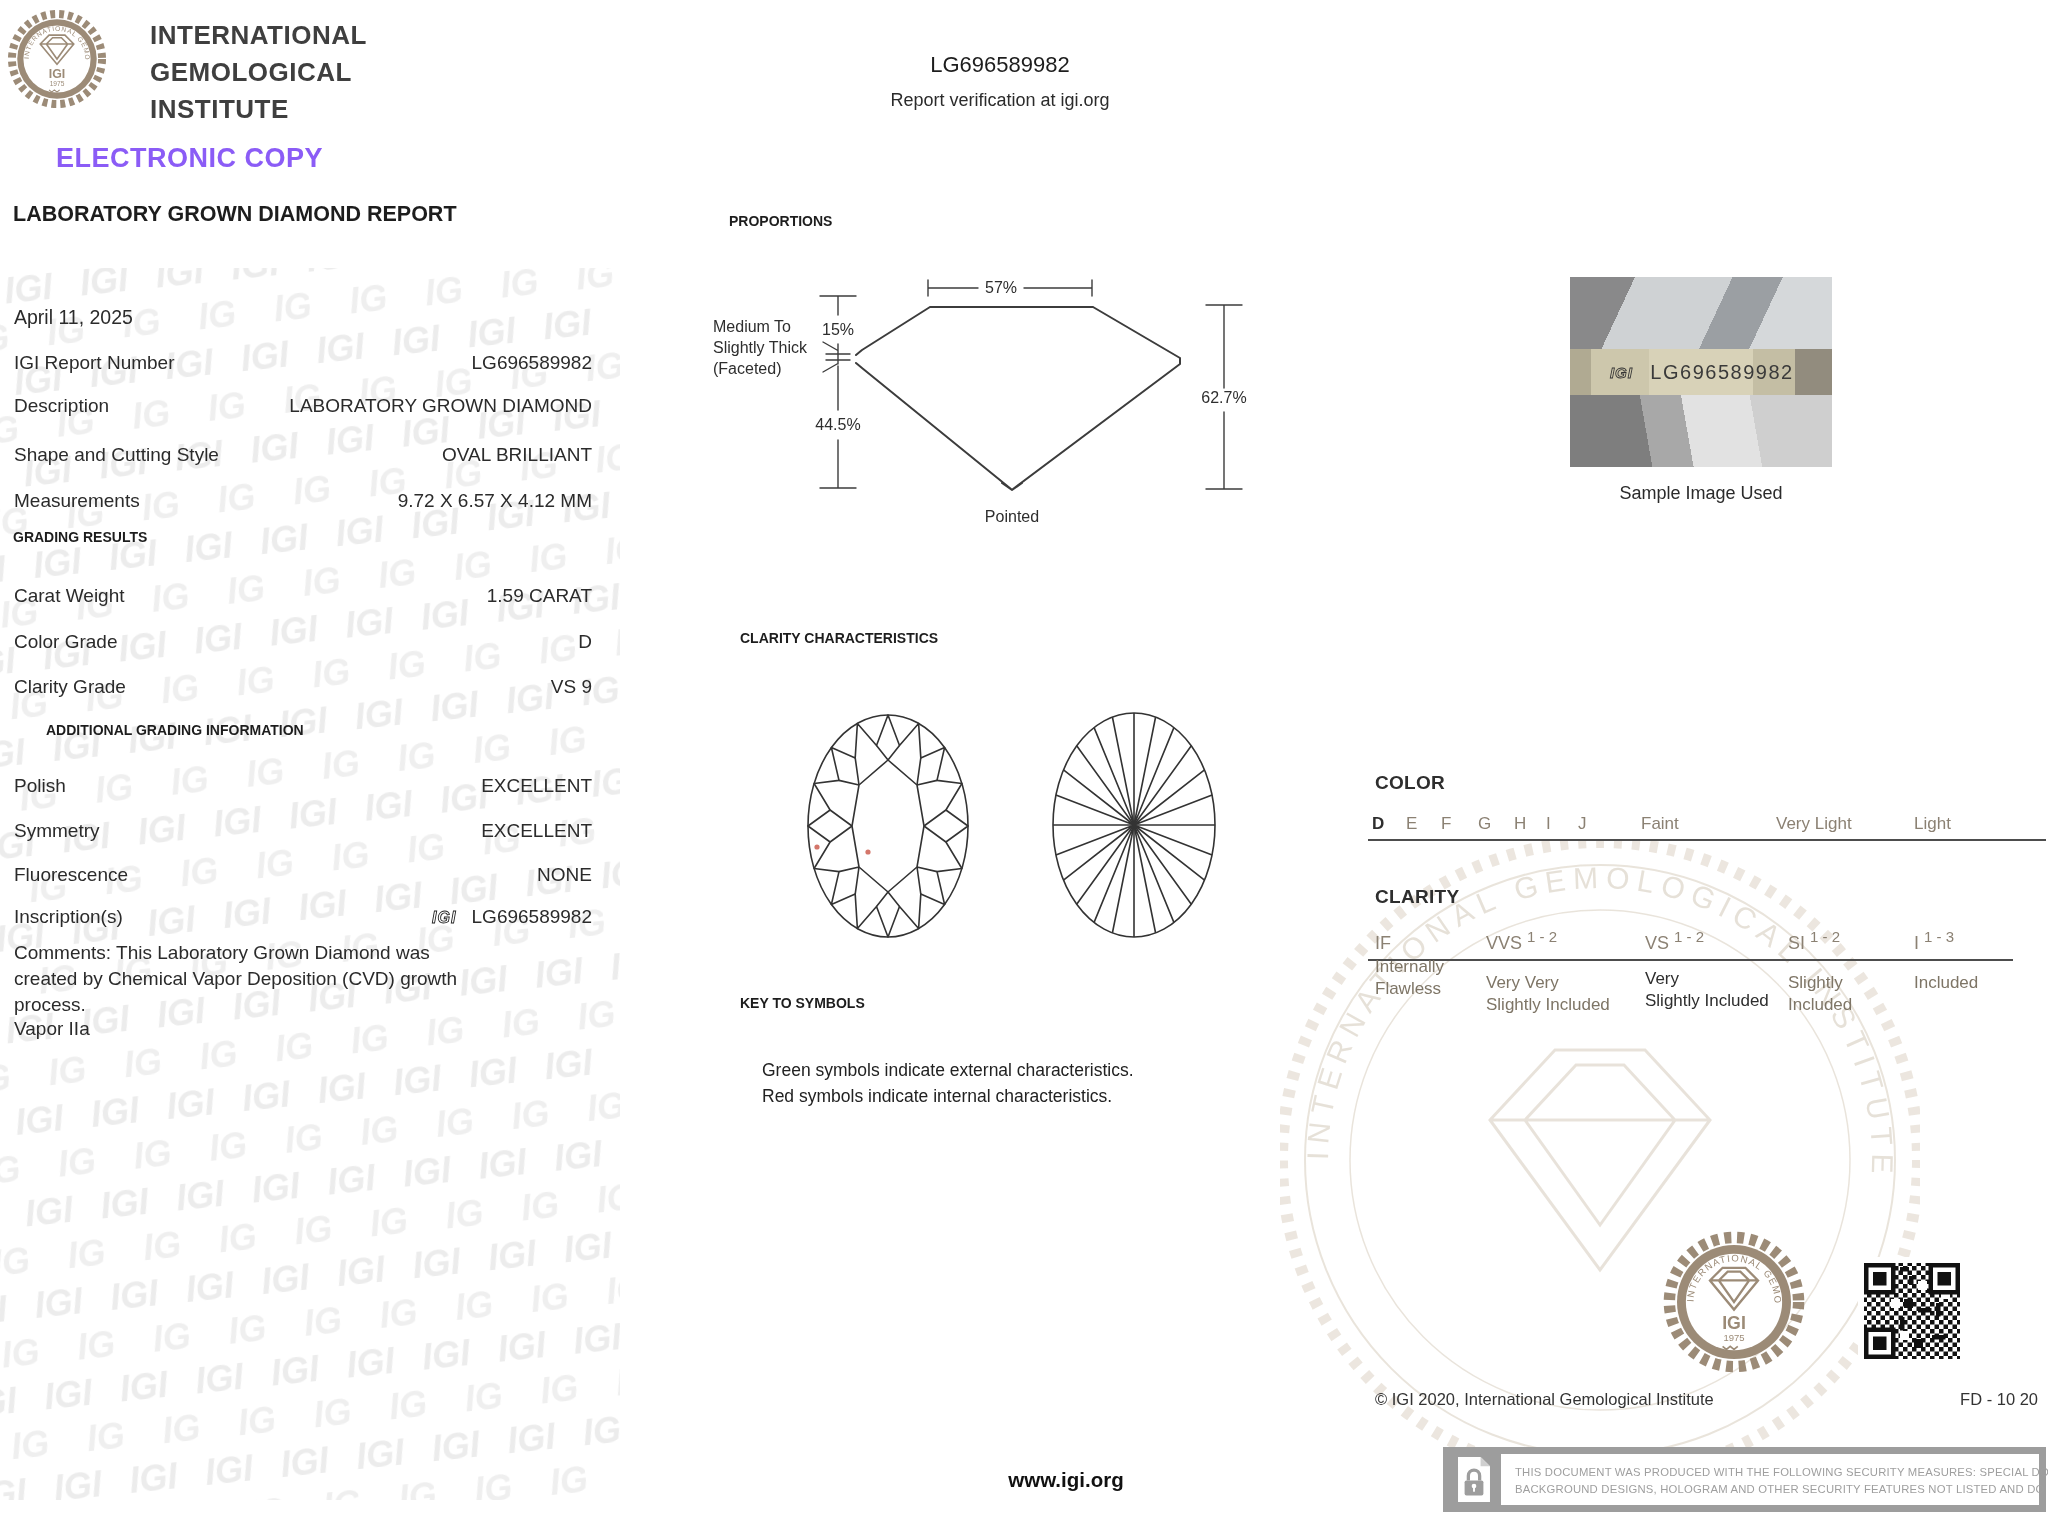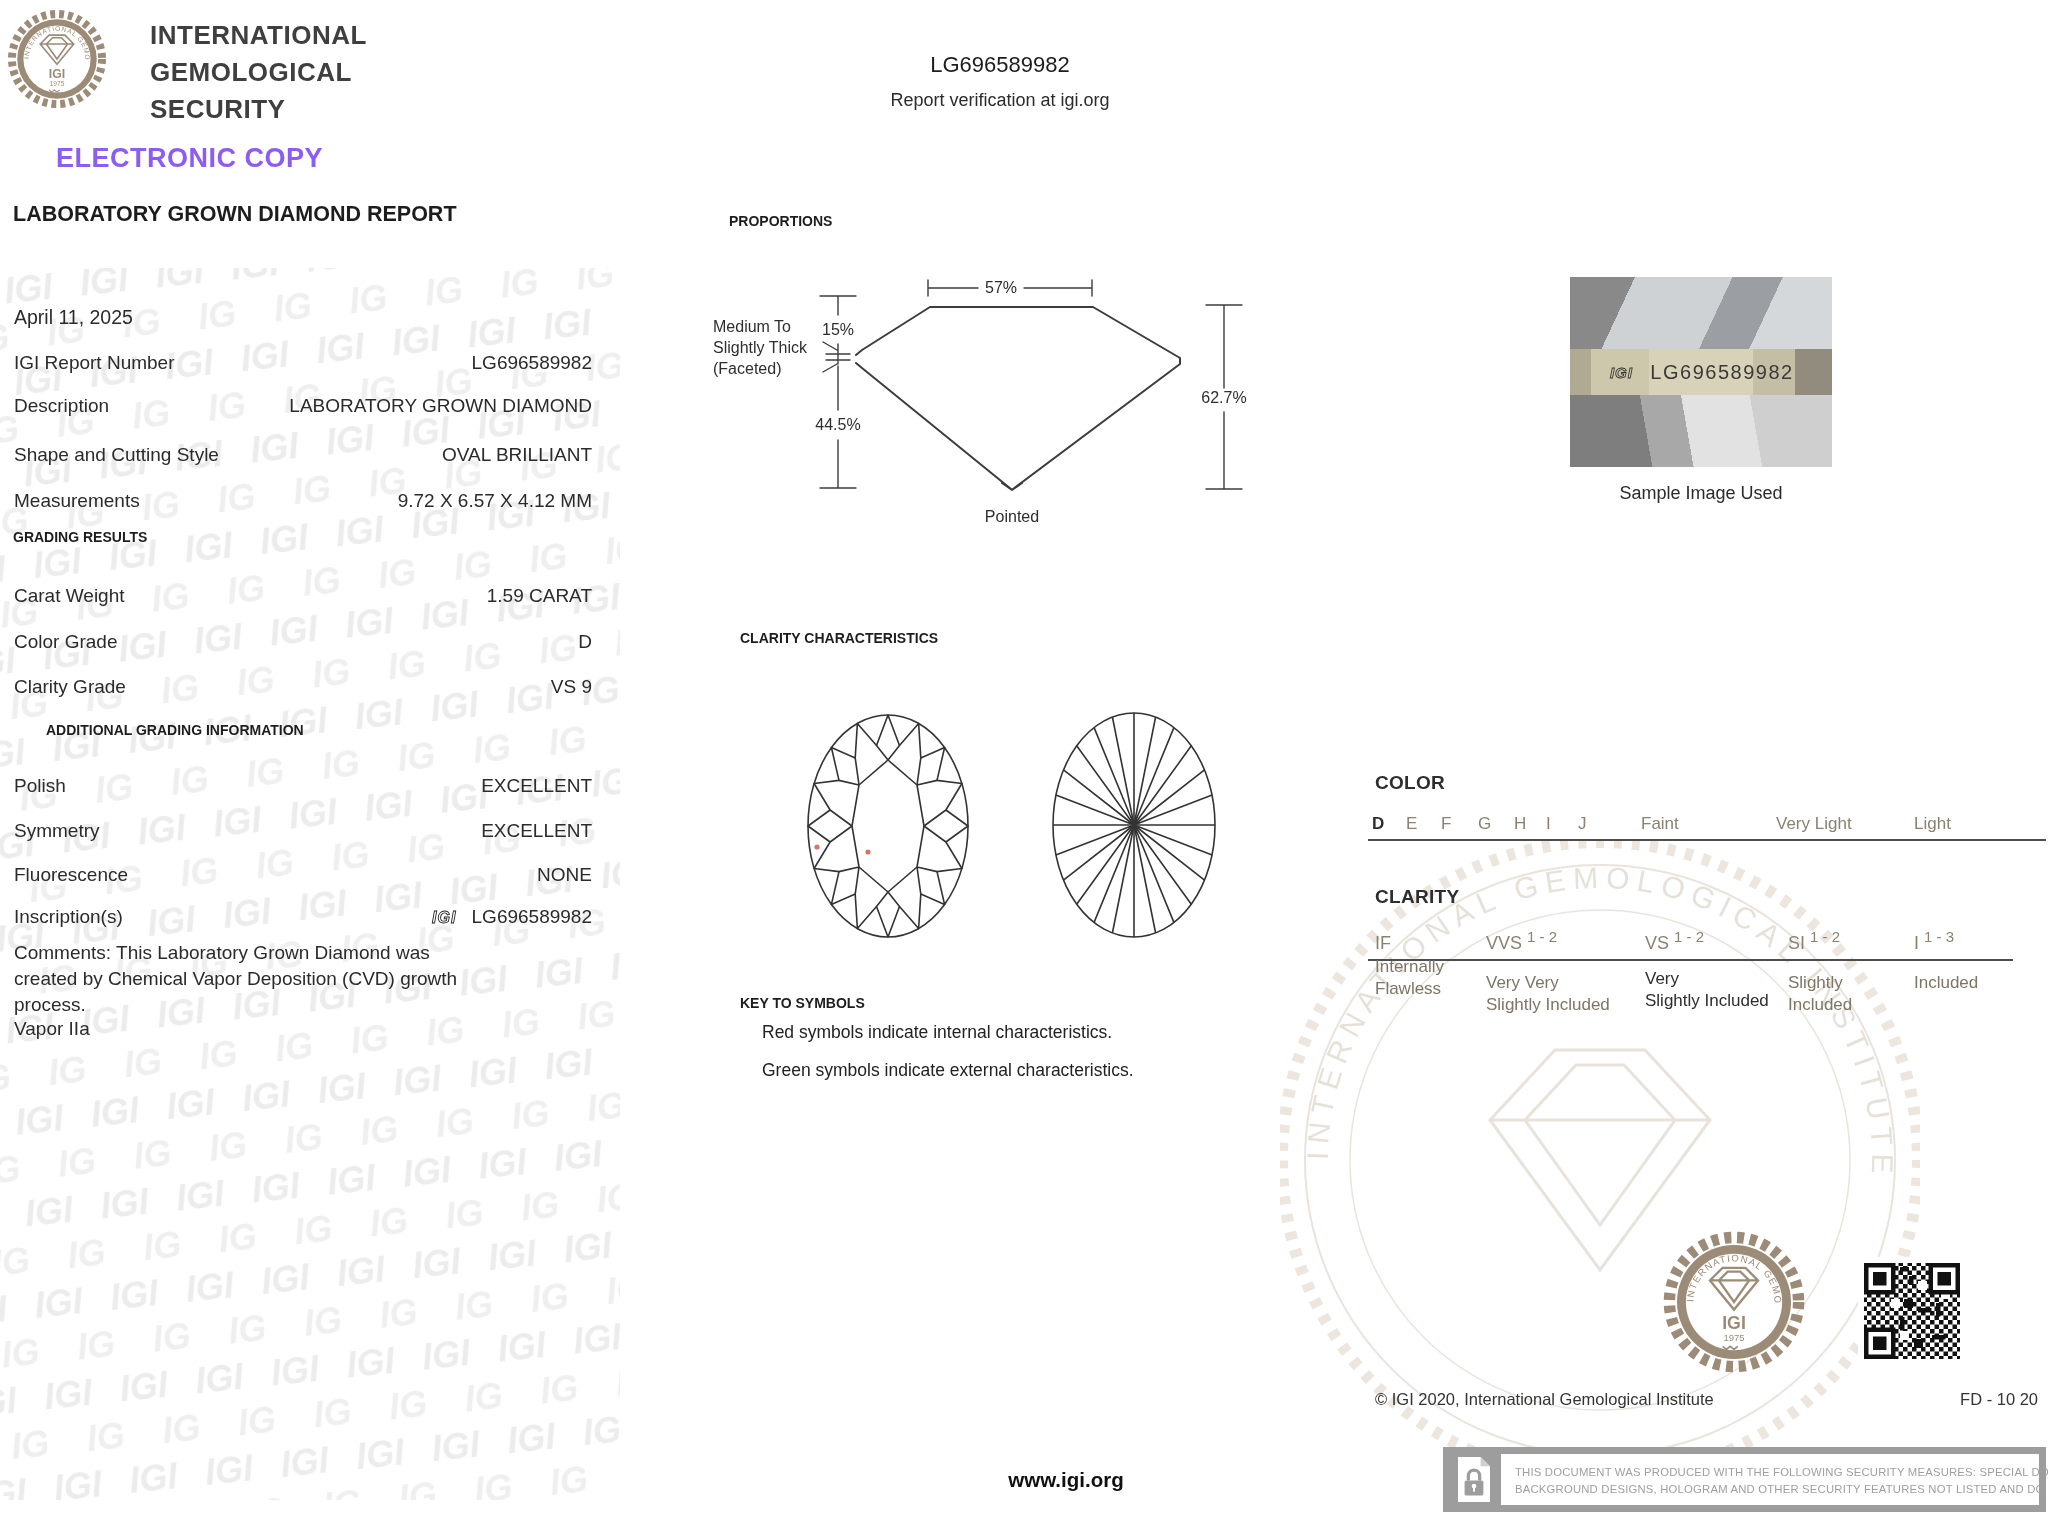--- a/index.html
+++ b/index.html
@@ -76,21 +76,21 @@
       <path d="M-19,-17 L-9,-27 L9,-27 L19,-17 L0,6 Z M-19,-17 L19,-17 M-12,-17 L-5,-24 L5,-24 L12,-17 L0,0 Z" fill="none" stroke="#9c8b77" stroke-width="1.8"></path>
       <text y="21" text-anchor="middle" font-size="14" font-weight="bold" fill="#9c8b77">IGI</text>
       <text y="31" text-anchor="middle" font-size="7.5" fill="#9c8b77">1975</text>
       <path d="M-9,35 l3,2.5 3,-2.5 3,2.5 3,-2.5" fill="none" stroke="#9c8b77" stroke-width="1.3"></path>
     </svg>
   </div>
 
   <div class="abs brand" style="left:150px;top:17px;">
     <div>INTERNATIONAL</div>
     <div>GEMOLOGICAL</div>
-    <div>SECURITY</div>
+    <div>INSTITUTE</div>
   </div>
 
   <div class="abs ecopy" style="left:56px;top:143px;">ELECTRONIC COPY</div>
 
   <div class="abs topnum" style="left:850px;top:52px;">LG696589982</div>
   <div class="abs topver" style="left:850px;top:90px;">Report verification at igi.org</div>
 
   <div class="abs rtitle" style="left:13px;top:202px;">LABORATORY GROWN DIAMOND REPORT</div>
   <div class="abs datetext" style="left:14px;top:306px;">April 11, 2025</div>
 
@@ -204,21 +204,21 @@
       <path d="M344,125 L425,125 M344,125 L263,125 M344,125 L344,13 M344,125 L344,237 M344,125 L401.3,45.8 M344,125 L286.7,45.8 M344,125 L401.3,204.2 M344,125 L286.7,204.2"></path>
       <path d="M344,125 L422.1,95.1 M344,125 L414.5,69.8 M344,125 L383.9,27.6 M344,125 L365.6,17 M344,125 L322.4,17 M344,125 L304.1,27.6 M344,125 L273.5,69.8 M344,125 L265.9,95.1 M344,125 L265.9,154.9 M344,125 L273.5,180.2 M344,125 L304.1,222.4 M344,125 L322.4,233 M344,125 L365.6,233 M344,125 L383.9,222.4 M344,125 L414.5,180.2 M344,125 L422.1,154.9"></path>
     </g>
     <g>
       <circle cx="27" cy="147" r="2.6" fill="#d4766a"></circle>
       <circle cx="78" cy="152" r="2.6" fill="#d4766a"></circle>
     </g>
   </svg>
 
   <div class="abs sechead" style="left:740px;top:995px;">KEY TO SYMBOLS</div>
-  <div class="abs keyline" style="left:762px;top:1022px;">Red symbols indicate internal characteristics.</div>
+  <div class="abs keyline" style="left:762px;top:1086px;">Red symbols indicate internal characteristics.</div>
   <div class="abs keyline" style="left:762px;top:1060px;">Green symbols indicate external characteristics.</div>
 
   <div class="abs sctitle" style="left:1375px;top:772px;">COLOR</div>
   <span class="abs scletter sccurrent" style="left:1372px;top:814px;">D</span>
   <span class="abs scletter" style="left:1406px;top:814px;">E</span>
   <span class="abs scletter" style="left:1441px;top:814px;">F</span>
   <span class="abs scletter" style="left:1478px;top:814px;">G</span>
   <span class="abs scletter" style="left:1514px;top:814px;">H</span>
   <span class="abs scletter" style="left:1546px;top:814px;">I</span>
   <span class="abs scletter" style="left:1578px;top:814px;">J</span>

